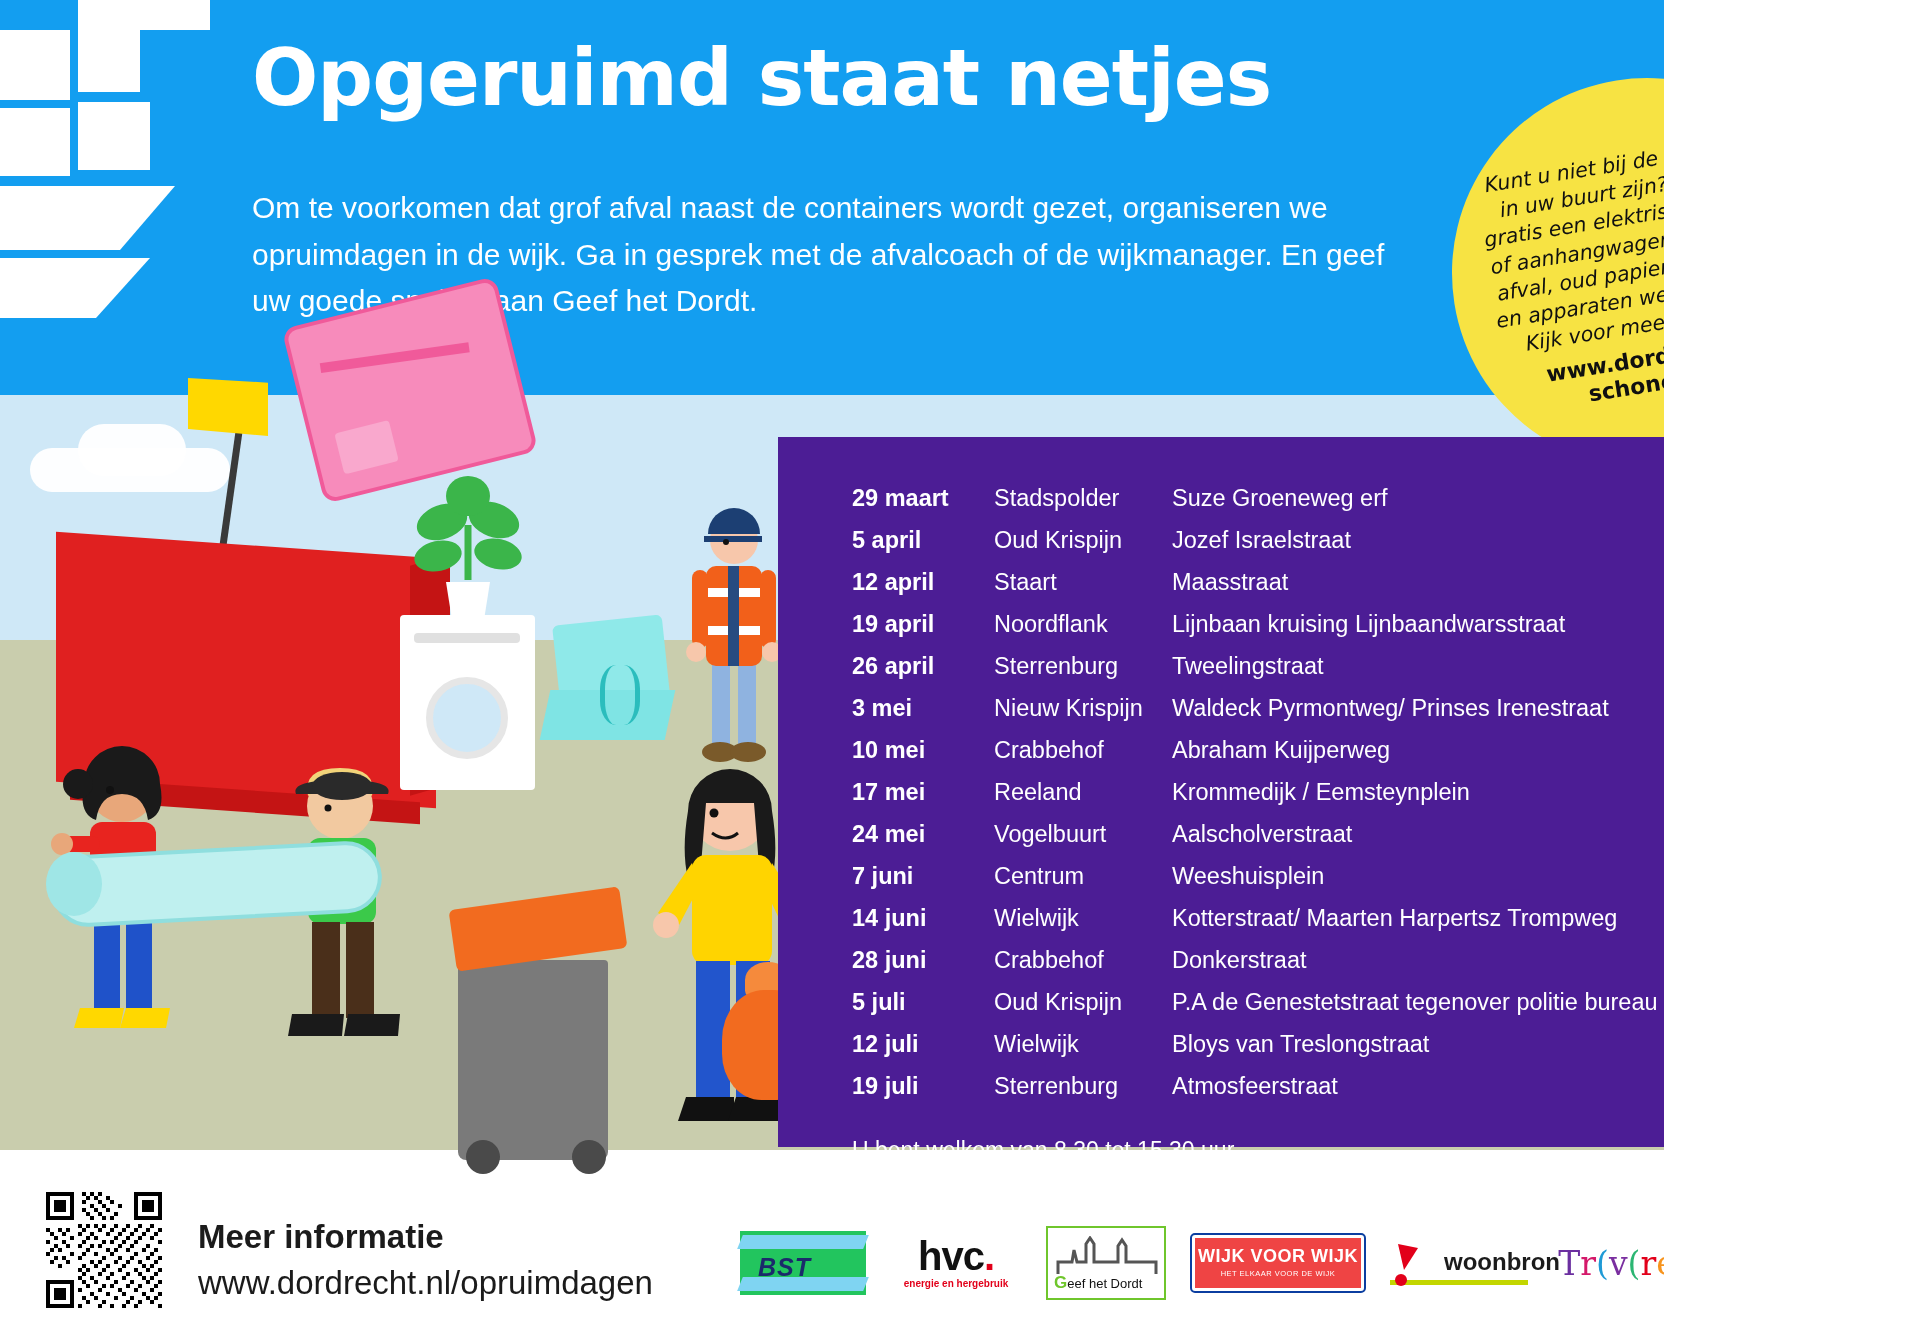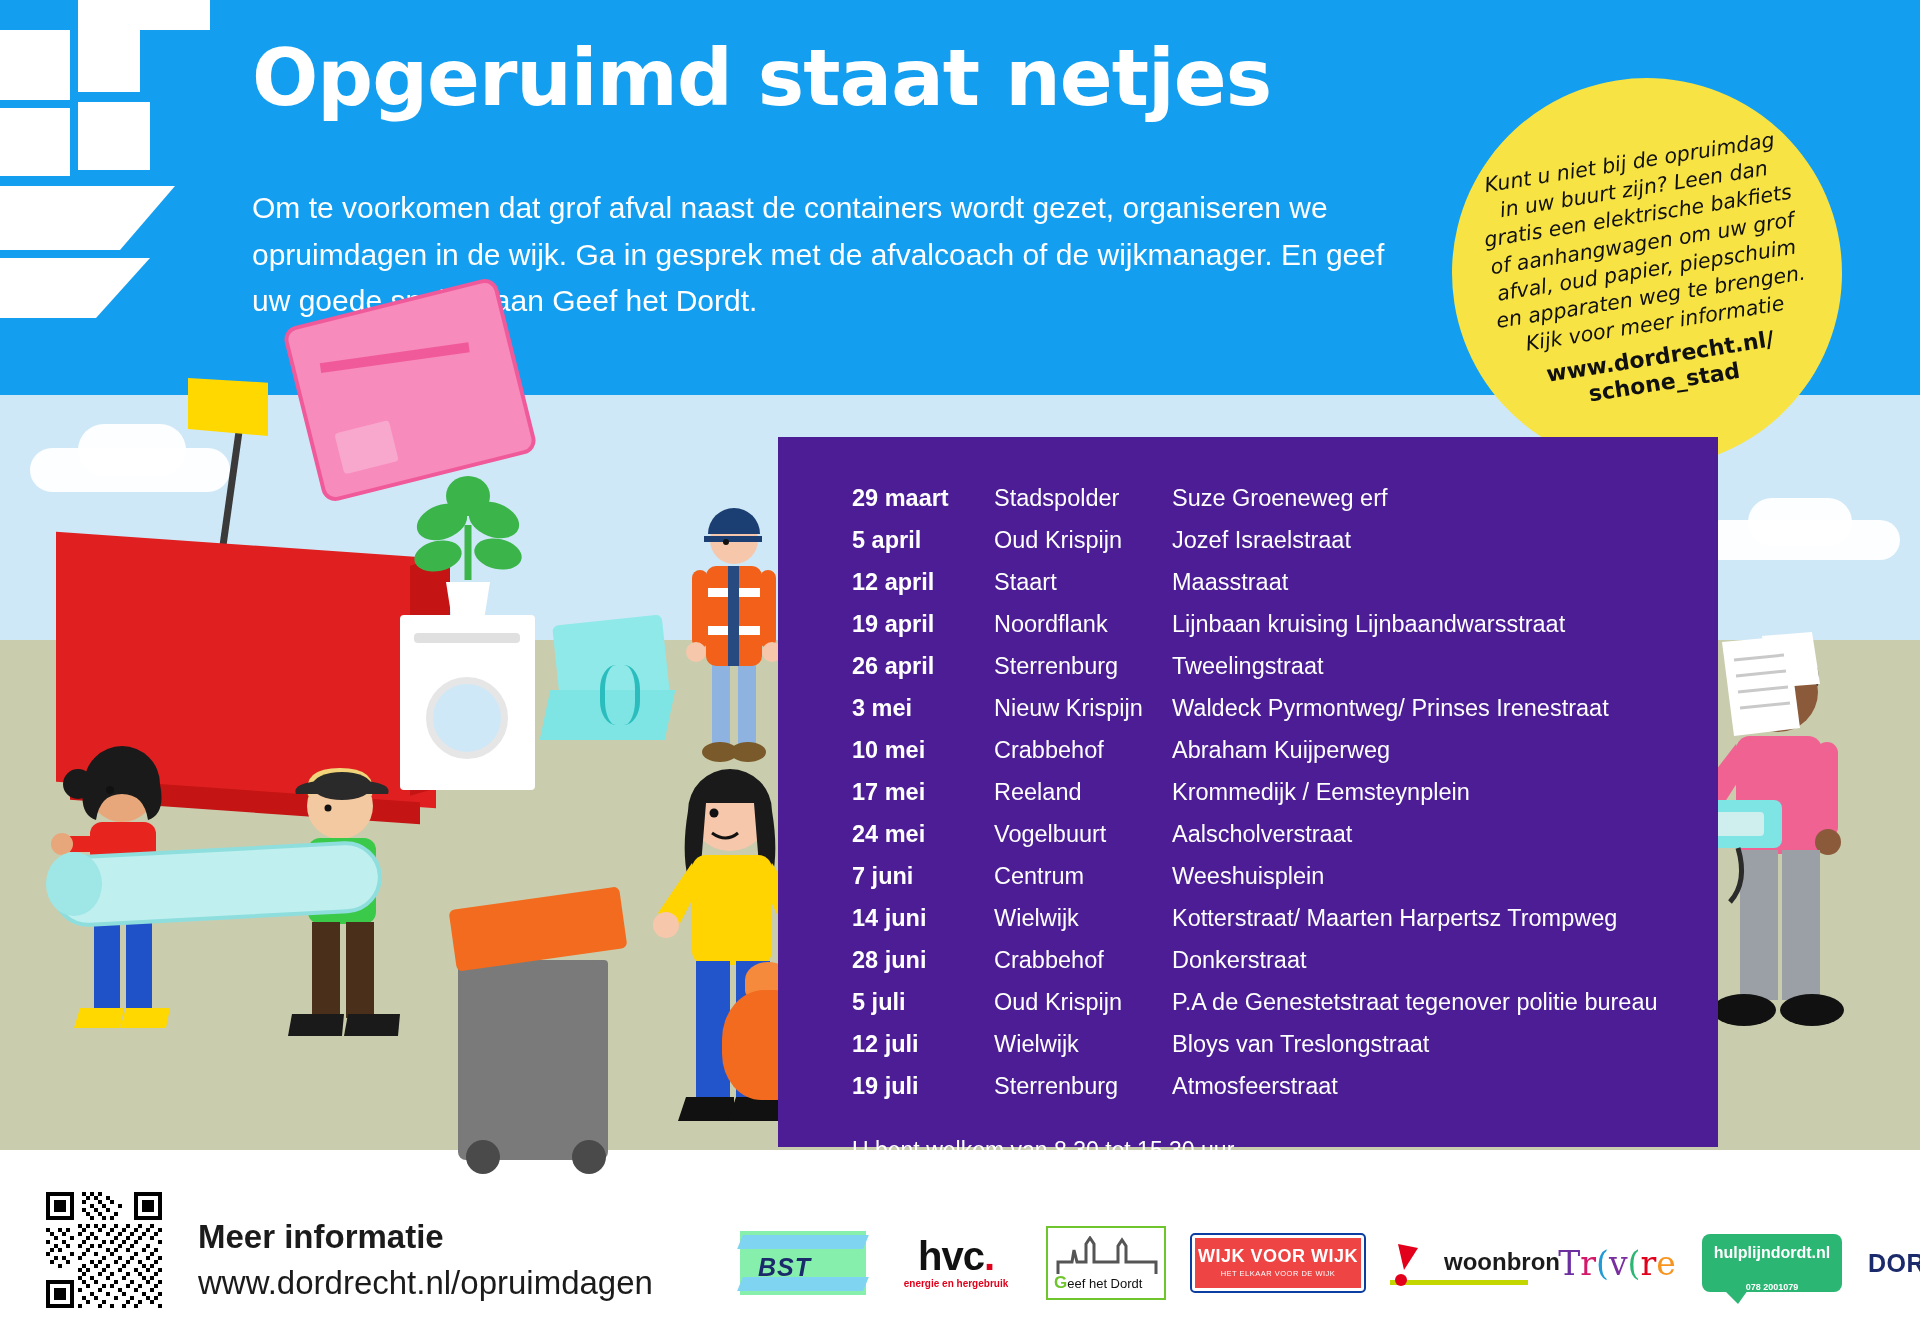--- a/index.html
+++ b/index.html
@@ -6,21 +6,21 @@
 
   html, body {
     width: 1920px;
     height: 1340px;
     overflow: hidden;
     font-family: "DejaVu Sans", sans-serif;
   }
 
   #poster {
     position: relative;
-    width: 1920px;
+    width: 1664px;
     height: 1340px;
     background: #ffffff;
     overflow: hidden;
   }
 
   
   .band-sky-top {
     position: absolute; left: 0; top: 0; width: 1920px; height: 395px;
     background: #139ef0;
   }
@@ -240,21 +240,21 @@
     font-size: 33px; color: #1b1b1b;
   }
 
   .logobar {
     position: absolute; left: 740px; top: 1222px;
     display: flex; align-items: center; gap: 26px; height: 82px;
   }
   .logo { display: flex; align-items: center; justify-content: center; }
 
   .logo-bst {
-    width: 126px; height: 64px; position: relative; background: #86efac;
+    width: 126px; height: 64px; position: relative; background: #22c55e;
   }
   .logo-bst .st { position: absolute; background: #7fd4f2; height: 14px; width: 126px; }
   .logo-bst .txt {
     position: absolute; left: 18px; top: 22px;
     font-family: "Liberation Sans", sans-serif; font-weight: 700; font-style: italic;
     font-size: 25px; color: #1b2a6b; letter-spacing: 1px; z-index: 2;
   }
 
   .logo-hvc { width: 128px; text-align: center; }
   .logo-hvc .main {

